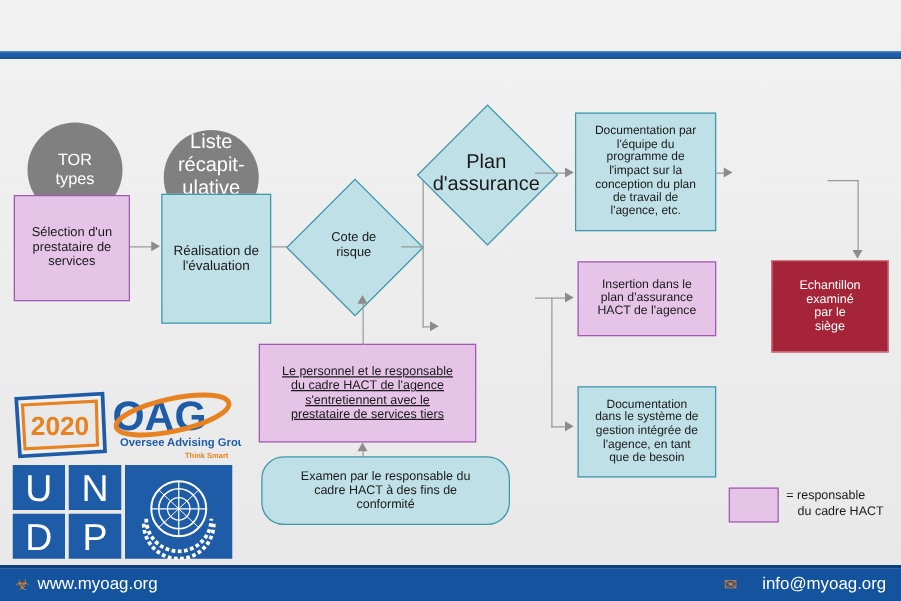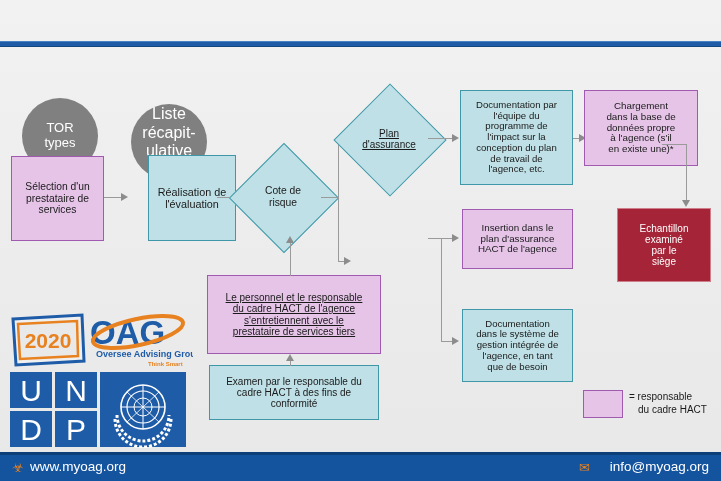--- a/index.html
+++ b/index.html
@@ -121,21 +121,21 @@
     <span>TOR<br>types</span>
   </div>
   <div class="circle grey-circle" style="left:131px;top:104px;width:76px;height:76px;font-size:16px;">
     <span>Liste récapit-<br>ulative type</span>
   </div>
 
   <div class="node purple" style="left:11px;top:156px;width:93px;height:85px;font-size:10.3px;padding:3px;">
     <span>Sélection d'un<br>prestataire de<br>services</span>
   </div>
 
-  <div class="node blue" style="left:129px;top:155px;width:88px;height:86px;font-size:10.8px;padding:3px;margin-left:19px;">
+  <div class="node blue" style="left:129px;top:155px;width:88px;height:104px;font-size:10.8px;padding:3px;">
     <span>Réalisation de<br>l'évaluation</span>
   </div>
 
   <div class="ln hl" style="left:104px;top:197px;width:18px;"></div>
   <div class="arrow-r" style="left:121px;top:193px;"></div>
 
   <div class="ln hl" style="left:217px;top:197px;width:17px;"></div>
   <div class="arrow-r" style="left:233px;top:193px;"></div>
 
   <div class="diamond-wrap" style="left:245px;top:159px;width:76px;height:76px;">
@@ -147,21 +147,21 @@
 
   <div class="ln hl" style="left:321px;top:197px;width:18px;"></div>
   <div class="ln vl" style="left:338px;top:138px;height:124px;"></div>
   <div class="ln hl" style="left:338px;top:138px;width:8px;"></div>
   <div class="arrow-r" style="left:344px;top:134px;"></div>
   <div class="ln hl" style="left:338px;top:261px;width:8px;"></div>
   <div class="arrow-r" style="left:344px;top:257px;"></div>
 
   <div class="diamond-wrap" style="left:350px;top:100px;width:78px;height:78px;">
     <div class="diamond-shape"></div>
-    <div class="diamond-label" style="font-size:10px;text-decoration:underline;">
+    <div class="diamond-label" style="font-size:16px;">
       <span>Plan<br>d'assurance</span>
     </div>
   </div>
 
 
   <div class="ln hl" style="left:428px;top:138px;width:27px;"></div>
   <div class="arrow-r" style="left:452px;top:134px;"></div>
 
   <div class="ln hl" style="left:428px;top:238px;width:27px;"></div>
   <div class="arrow-r" style="left:452px;top:234px;"></div>
@@ -178,38 +178,35 @@
     <span>Insertion dans le<br>plan d'assurance<br>HACT de l'agence</span>
   </div>
 
   <div class="node blue" style="left:462px;top:309px;width:111px;height:73px;font-size:9.6px;padding:2px;">
     <span>Documentation<br>dans le système de<br>gestion intégrée de<br>l'agence, en tant<br>que de besoin</span>
   </div>
 
   <div class="ln hl" style="left:573px;top:138px;width:9px;"></div>
   <div class="arrow-r" style="left:579px;top:134px;"></div>
 
-  <div class="node purple" style="left:584px;top:90px;width:114px;height:76px;font-size:9.8px;padding:2px;">
-    <span>Chargement<br>dans la base de<br>données propre<br>à l'agence (s'il<br>en existe une)*</span>
-  </div>
 
   <div class="ln hl" style="left:698px;top:144px;width:0px;"></div>
   <div class="ln vl" style="left:686px;top:144px;height:60px;"></div>
   <div class="ln hl" style="left:662px;top:144px;width:25px;"></div>
   <div class="arrow-d" style="left:682px;top:200px;"></div>
 
   <div class="node dark-red" style="left:617px;top:208px;width:94px;height:74px;font-size:10px;padding:20px;">
     <span>Echantillon<br>examiné par le<br>siège</span>
   </div>
 
   <div class="node purple" style="left:207px;top:275px;width:174px;height:79px;font-size:10px;padding:3px;text-decoration:underline;">
     <span>Le personnel et le responsable<br>du cadre HACT de l'agence<br>s'entretiennent avec le<br>prestataire de services tiers</span>
   </div>
 
-  <div class="node blue" style="left:209px;top:365px;width:170px;height:55px;font-size:10px;padding:3px;">
+  <div class="node blue" style="left:209px;top:365px;width:199px;height:55px;font-size:10px;padding:3px;border-radius:18px;">
     <span>Examen par le responsable du<br>cadre HACT à des fins de<br>conformité</span>
   </div>
 
   <div class="ln vl" style="left:290px;top:357px;height:9px;"></div>
   <div class="arrow-u" style="left:286px;top:354px;"></div>
 
   <div class="ln vl" style="left:290px;top:240px;height:36px;"></div>
   <div class="arrow-u" style="left:286px;top:236px;"></div>
 
   <div id="legend-swatch"></div>

